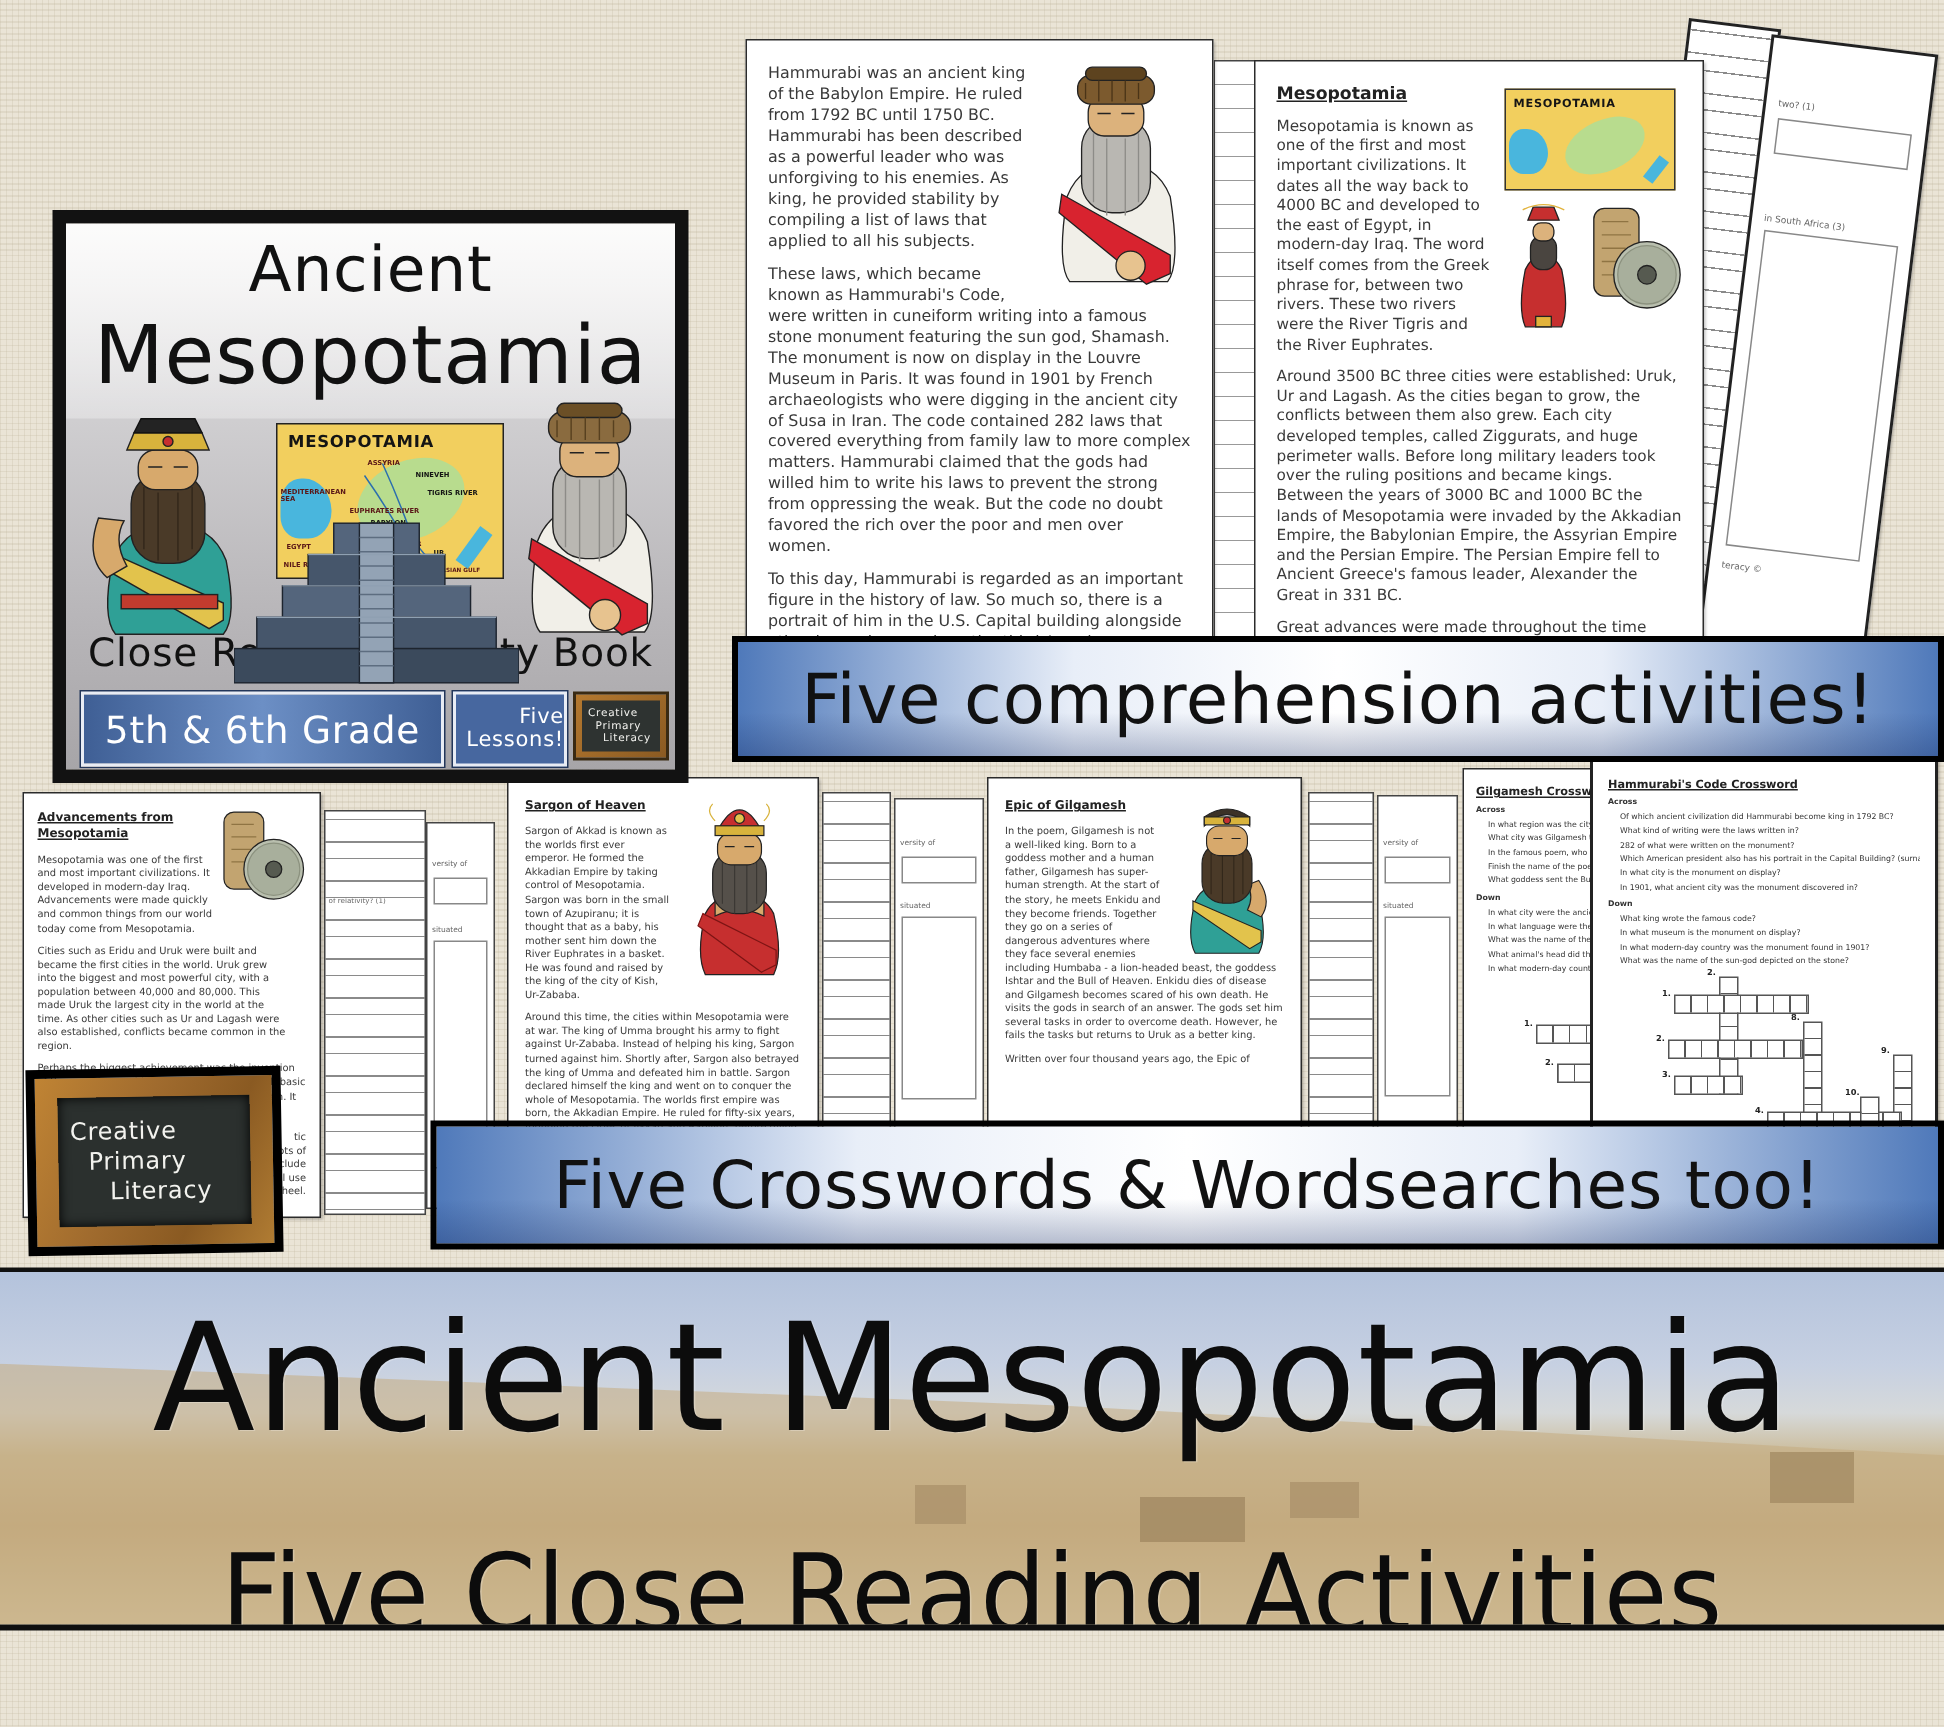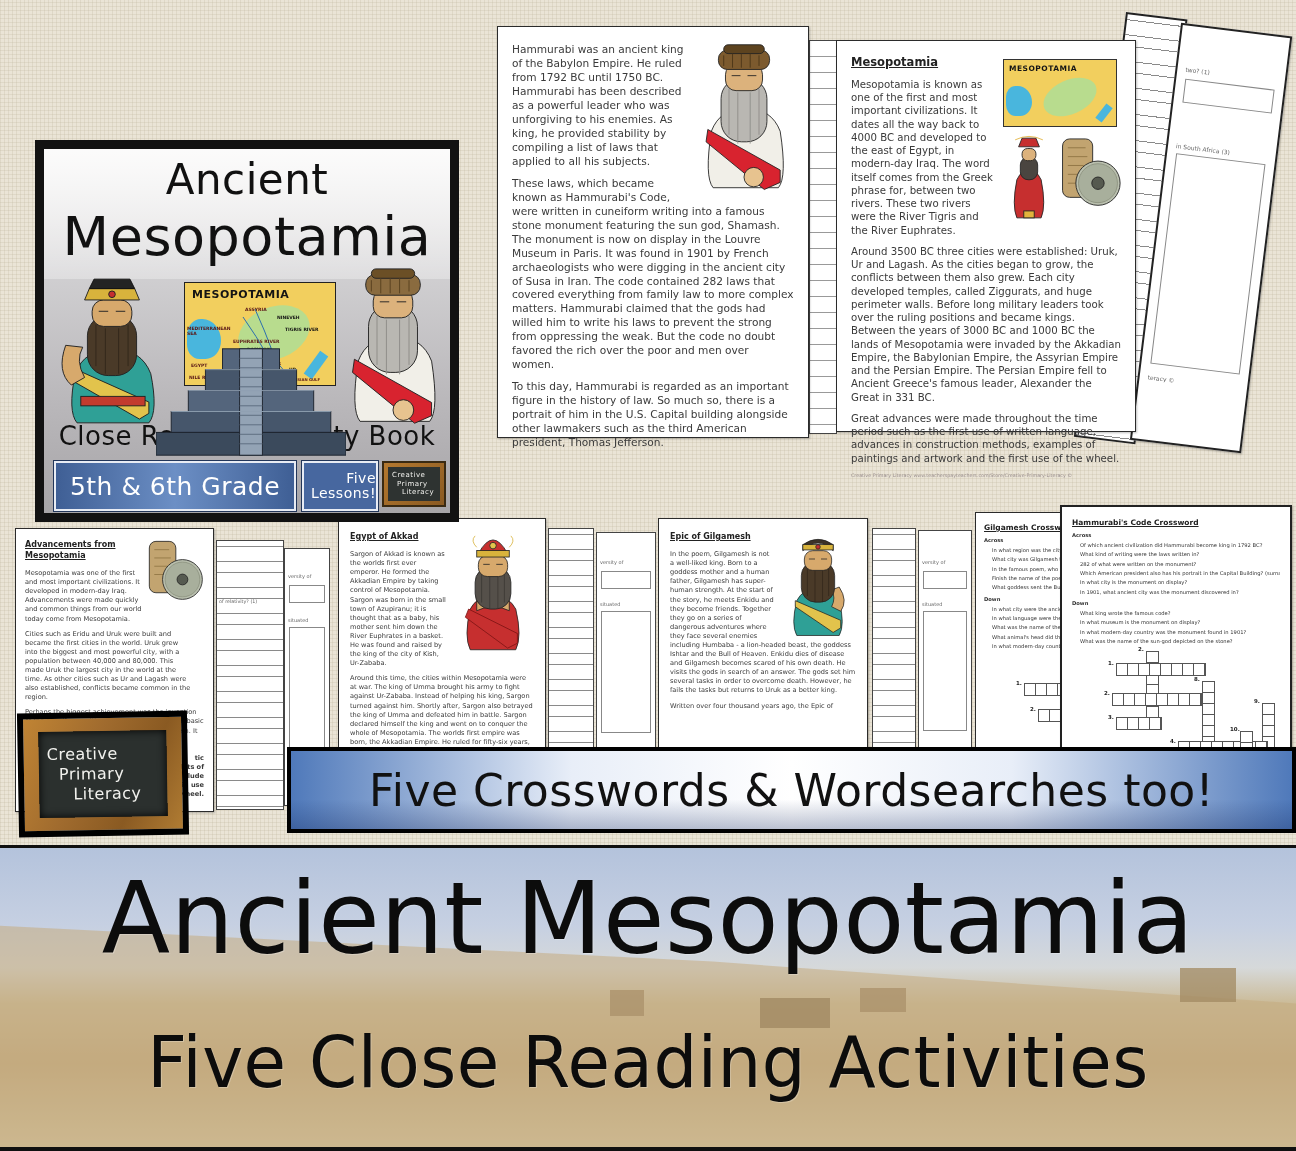--- a/index.html
+++ b/index.html
@@ -189,36 +189,39 @@
     </div>
     <div style="position:absolute;left:338px;top:312px;width:64px;height:46px;border:2px solid #3a2a12;background:linear-gradient(135deg,#b5792f,#8a5a22);padding:4px;box-sizing:border-box;">
       <div style="width:100%;height:100%;background:#2e3331;display:flex;flex-direction:column;justify-content:center;padding-left:4px;box-sizing:border-box;">
         <span class="hand chalk-line" style="font-size:7px;">Creative</span>
         <span class="hand chalk-line" style="font-size:7px;padding-left:5px;">Primary</span>
         <span class="hand chalk-line" style="font-size:7px;padding-left:10px;">Literacy</span>
       </div>
     </div>
   </div>
 
+  <div class="banner" style="left:488px;top:424px;width:800px;height:76px;z-index:6;">
+    <span class="hand" style="font-size:46px;">Five comprehension activities!</span>
+  </div>
 
   <div class="page" style="left:15px;top:528px;width:199px;height:284px;padding:10px 9px;box-sizing:border-box;font-size:6.6px;line-height:1.38;z-index:2;">
     <svg viewBox="0 0 70 90" width="58" height="76" style="float:right;margin:0 0 2px 4px;">
       <rect x="4" y="2" width="32" height="62" rx="8" fill="#c2a470" stroke="#222"></rect>
       <path d="M10 12 h18 M10 22 h20 M10 32 h16 M10 42 h20" stroke="#8f7443"></path>
       <circle cx="44" cy="48" r="24" fill="#b9bfae" stroke="#222"></circle>
       <circle cx="44" cy="48" r="21" fill="#a8af9c" stroke="#8c927f"></circle>
       <circle cx="44" cy="48" r="6.5" fill="#565a50" stroke="#222"></circle>
     </svg>
     <div class="wsh" style="font-size:8px;">Advancements from Mesopotamia</div>
     <div class="wsbody">
         <p style="margin:0 0 6px 0;">Mesopotamia was one of the first and most important civilizations. It developed in modern-day Iraq. Advancements were made quickly and common things from our world today come from Mesopotamia.</p>
         <p style="margin:0 12px 6px 0;">Cities such as Eridu and Uruk were built and became the first cities in the world. Uruk grew into the biggest and most powerful city, with a population between 40,000 and 80,000. This made Uruk the largest city in the world at the time. As other cities such as Ur and Lagash were also established, conflicts became common in the region.</p>
         <p style="margin:0 0 6px 0;">Perhaps the biggest achievement was the invention of the cuneiform writing script. This started with basic pictures and grew into a complete writing system. It was used for</p>
       </div>
-    <div style="position:absolute;right:9px;bottom:12px;text-align:right;font-weight:bold;">
+    <div style="position:absolute;right:9px;bottom:12px;text-align:right;">
         <div>tic</div>
         <div>lots of</div>
         <div>clude</div>
         <div>till use</div>
         <div>wheel.</div>
       </div>
   </div>
 
   <div class="boxes-strip" style="left:216px;top:540px;width:66px;height:268px;z-index:1;">
     <span class="frag" style="font-size:4.8px;margin:58px 2px 0;">of relativity? (1)</span>
@@ -237,21 +240,21 @@
       <path d="M30 84 q20 -12 40 0 v14 q-20 -10 -40 0z" fill="#d7a96c" stroke="#222"></path>
       <rect x="28" y="44" width="44" height="52" rx="19" fill="#55504a" stroke="#222"></rect>
       <path d="M36 52 v36 M46 56 v40 M56 56 v40 M64 52 v36" stroke="#3b3834" fill="none"></path>
       <rect x="32" y="30" width="36" height="26" rx="11" fill="#d7a96c" stroke="#222"></rect>
       <path d="M38 41 h8 M54 41 h8" stroke="#222"></path>
       <path d="M32 28 q18 -34 36 0 z" fill="#c62f2f" stroke="#222"></path>
       <rect x="30" y="24" width="40" height="8" fill="#d8b33c" stroke="#222"></rect>
       <circle cx="50" cy="18" r="4" fill="#e2c34c" stroke="#222"></circle>
       <path d="M30 20 q-8 -8 -2 -14 M70 20 q8 -8 2 -14" stroke="#d8b33c" fill="none"></path>
     </svg>
-    <div class="wsh" style="font-size:8px;">Egypt of Akkad</div>
+    <div class="wsh" style="font-size:8px;">Sargon of Heaven</div>
     <div class="wsbody">
         <p style="margin:0 0 6px 0;">Sargon of Akkad is known as the worlds first ever emperor. He formed the Akkadian Empire by taking control of Mesopotamia. Sargon was born in the small town of Azupiranu; it is thought that as a baby, his mother sent him down the River Euphrates in a basket. He was found and raised by the king of the city of Kish, Ur-Zababa.</p>
         <p style="margin:0 0 6px 0;">Around this time, the cities within Mesopotamia were at war. The king of Umma brought his army to fight against Ur-Zababa. Instead of helping his king, Sargon turned against him. Shortly after, Sargon also betrayed the king of Umma and defeated him in battle. Sargon declared himself the king and went on to conquer the whole of Mesopotamia. The worlds first empire was born, the Akkadian Empire. He ruled for fifty-six years, founding the cities of Akkad and Babylon, before dying in 2279 BC.</p>
       </div>
   </div>
 
   <div class="boxes-strip" style="left:548px;top:528px;width:44px;height:240px;z-index:1;"></div>
   <div class="gap-page" style="left:596px;top:532px;width:60px;height:236px;z-index:1;">
     <span class="frag" style="margin-top:22px;">versity of</span>
     <div class="mini-box"></div>
@@ -366,21 +369,21 @@
   </div>
 
   <div style="position:absolute;left:18px;top:712px;width:170px;height:124px;border:6px solid #000;box-sizing:border-box;background:linear-gradient(115deg,#c08434 0%,#a06b2e 40%,#8a5a22 70%,#b07c33 100%);padding:13px 15px;z-index:7;transform:rotate(-1deg);">
     <div style="width:100%;height:100%;background:#2b302e;box-shadow:inset 0 0 8px #000;display:flex;flex-direction:column;justify-content:center;padding-left:8px;box-sizing:border-box;">
       <span class="hand chalk-line" style="font-size:16px;">Creative</span>
       <span class="hand chalk-line" style="font-size:16px;padding-left:12px;">Primary</span>
       <span class="hand chalk-line" style="font-size:16px;padding-left:26px;">Literacy</span>
     </div>
   </div>
 
-  <div style="position:absolute;left:0;top:845px;width:1296px;height:306px;border-top:3px solid #101010;border-bottom:4px solid #101010;box-sizing:border-box;overflow:hidden;
+  <div style="position:absolute;left:0;top:845px;width:1296px;height:242px;border-top:3px solid #101010;border-bottom:4px solid #101010;box-sizing:border-box;overflow:hidden;
               background:linear-gradient(180deg,#b4c3dc 0%,#c6d0e2 26%,#d6d9da 40%,#cbbb98 52%,#c3a97e 72%,#cdba93 88%,#d6c6a2 100%);z-index:5;padding-left:16px;">
     <div style="position:absolute;left:0;top:0;width:100%;height:100%;
                 clip-path:polygon(0 26%, 55% 38%, 100% 52%, 100% 100%, 0 100%);
                 background:linear-gradient(180deg,#c9b astop, #c9b astop);
                 background:linear-gradient(180deg,#cdbd9b 0%,#c2a87c 45%,#ccb археolog 0%,#c8b astop 100%);
                 background-image:linear-gradient(180deg,#cfc0a0 0%,#c2a87c 50%,#cbb astop 100%);
                 background-color:#c5ab80;opacity:.55;"></div>
     <div class="ruin" style="left:610px;top:142px;width:34px;height:26px;"></div>
     <div class="ruin" style="left:760px;top:150px;width:70px;height:30px;background:#9f8760;"></div>
     <div class="ruin" style="left:860px;top:140px;width:46px;height:24px;"></div>

